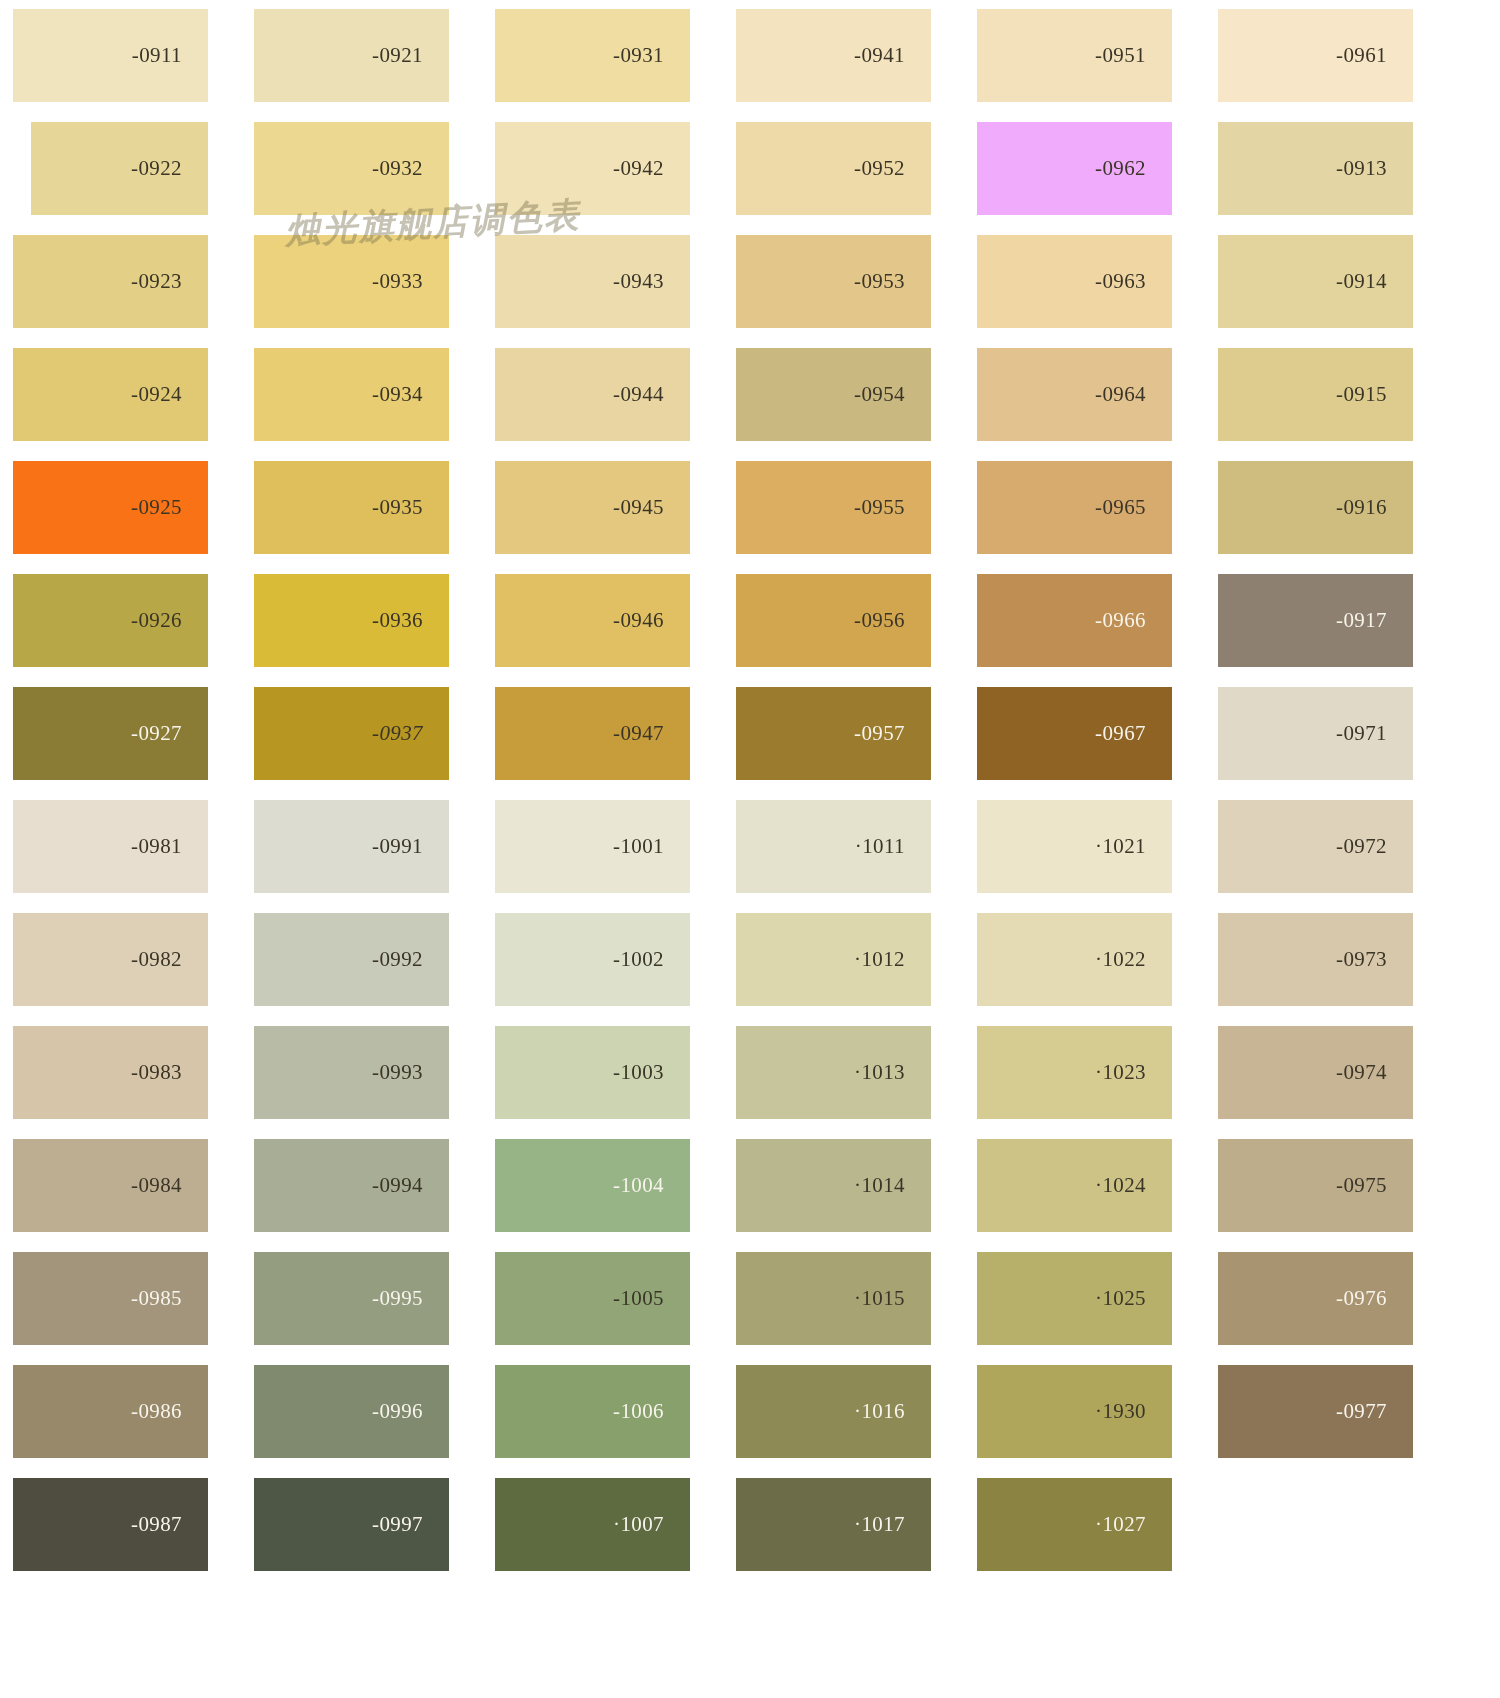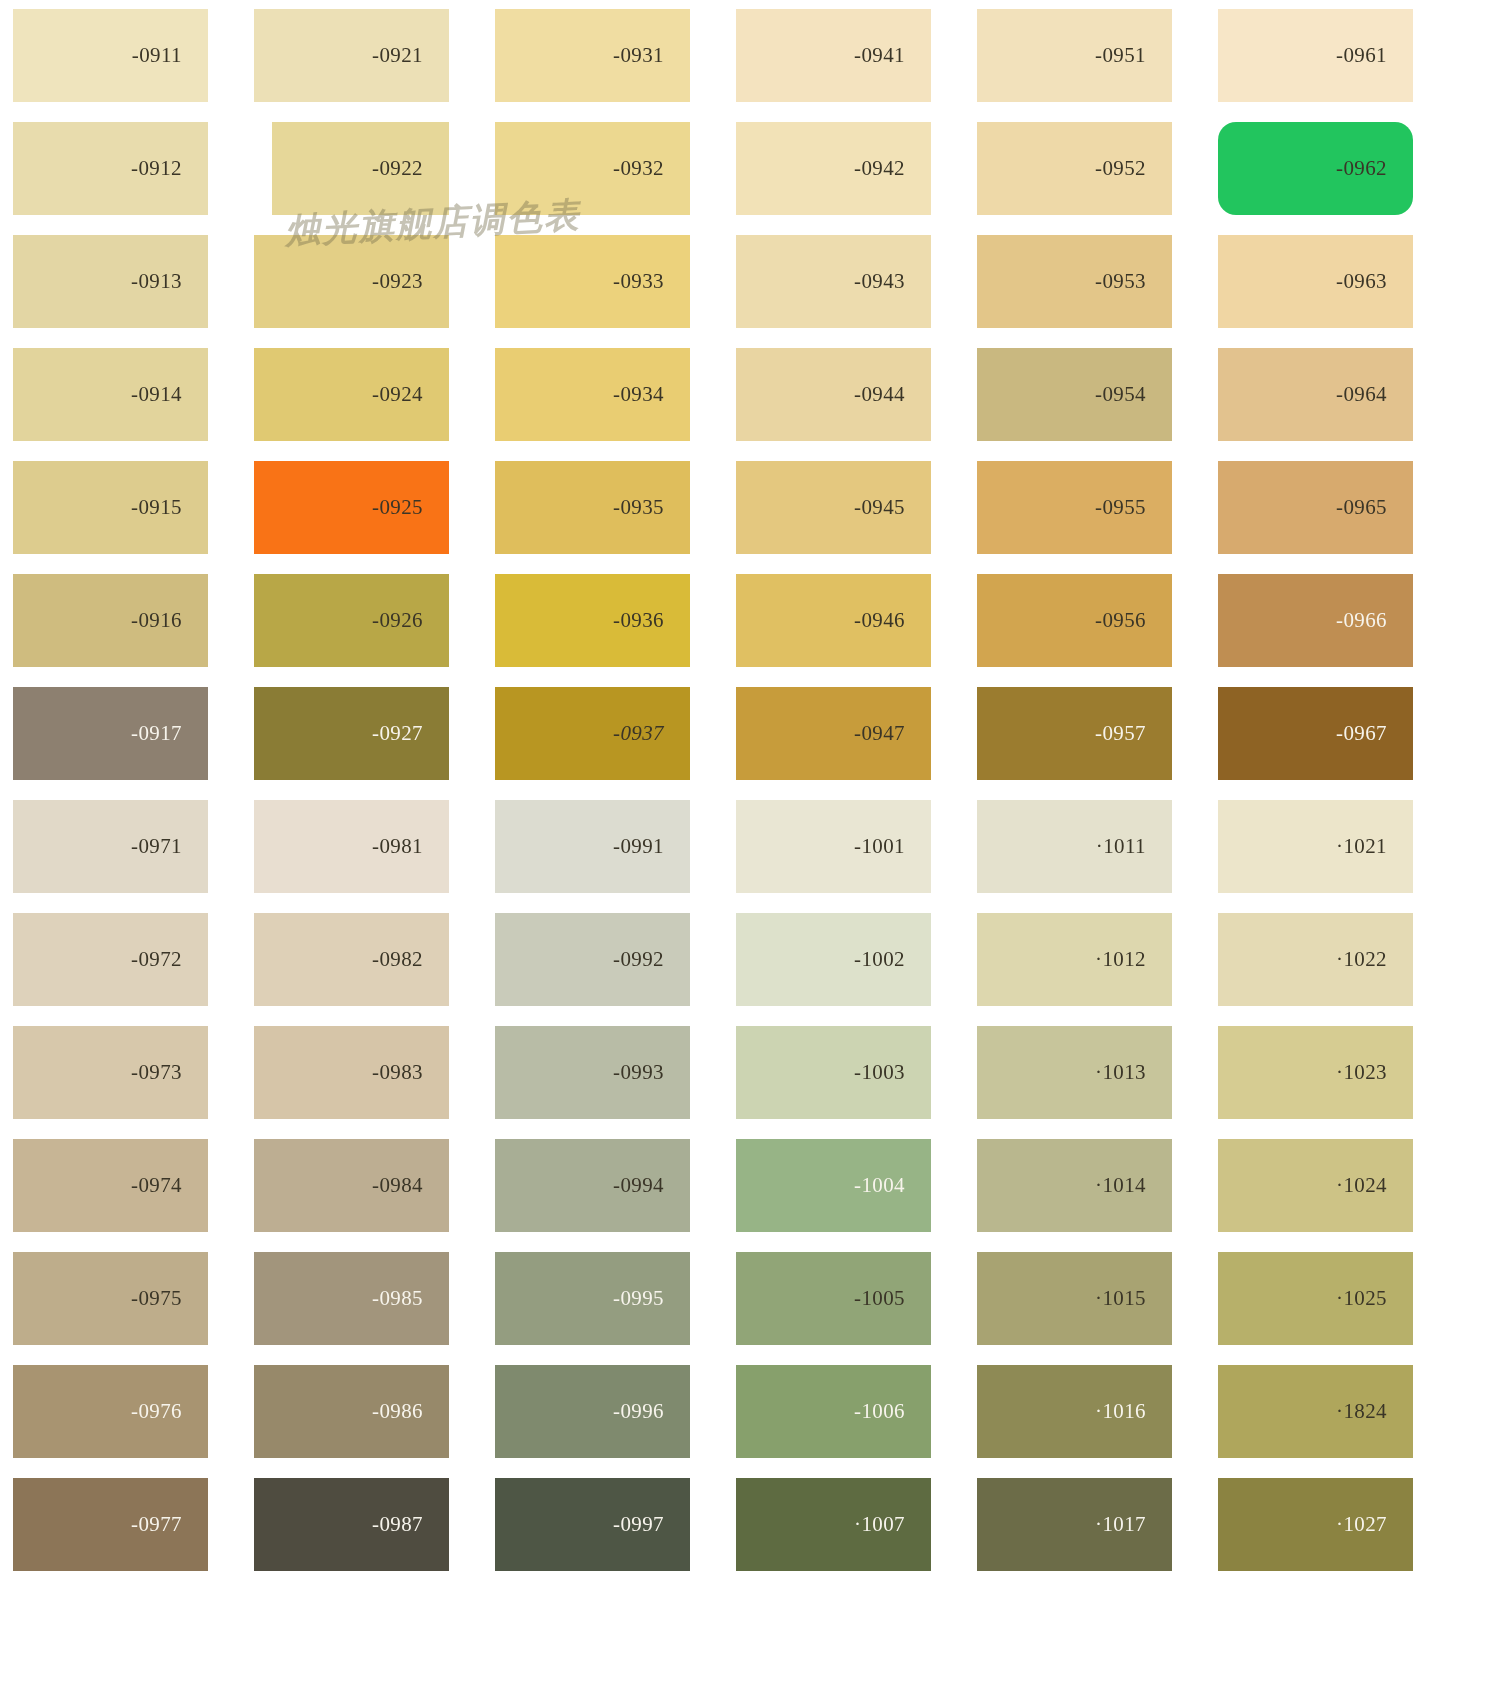--- a/index.html
+++ b/index.html
@@ -88,36 +88,33 @@
       </div>
       <div class="swatch light" style="background: rgb(244, 227, 191);">
         <span class="swatch-label">-0941</span>
       </div>
       <div class="swatch light" style="background: rgb(242, 225, 187);">
         <span class="swatch-label">-0951</span>
       </div>
       <div class="swatch light" style="background: rgb(247, 230, 199);">
         <span class="swatch-label">-0961</span>
       </div>
-      <div class="swatch light" style="background: rgb(232, 220, 173);">
-        <span class="swatch-label">-0912</span>
-      </div>
       <div class="swatch light" style="background: rgb(230, 215, 153); margin-left: 18px;">
         <span class="swatch-label">-0922</span>
       </div>
       <div class="swatch light" style="background: rgb(236, 216, 144);">
         <span class="swatch-label">-0932</span>
       </div>
       <div class="swatch light" style="background: rgb(242, 226, 183);">
         <span class="swatch-label">-0942</span>
       </div>
       <div class="swatch light" style="background: rgb(238, 217, 168);">
         <span class="swatch-label">-0952</span>
       </div>
-      <div class="swatch light" style="background: #22c55e; border-radius: 18px;">
+      <div class="swatch light" style="background: #f0abfc;">
         <span class="swatch-label">-0962</span>
       </div>
       <div class="swatch light" style="background: rgb(227, 214, 164); text-align: center;">
         <span class="swatch-label">-0913</span>
       </div>
       <div class="swatch light" style="background: rgb(227, 207, 134);">
         <span class="swatch-label">-0923</span>
       </div>
       <div class="swatch light" style="background: rgb(236, 210, 124);">
         <span class="swatch-label">-0933</span>
@@ -302,21 +299,21 @@
       <div class="swatch dark" style="background: rgb(127, 138, 110);">
         <span class="swatch-label">-0996</span>
       </div>
       <div class="swatch dark" style="background: rgb(135, 160, 108); padding-left: 28px;">
         <span class="swatch-label">-1006</span>
       </div>
       <div class="swatch dark" style="background: rgb(142, 138, 85);">
         <span class="swatch-label">·1016</span>
       </div>
       <div class="swatch light" style="background: rgb(175, 166, 92);">
-        <span class="swatch-label">·1824</span>
+        <span class="swatch-label">·1930</span>
       </div>
       <div class="swatch dark" style="background: rgb(140, 117, 87);">
         <span class="swatch-label">-0977</span>
       </div>
       <div class="swatch dark" style="background: rgb(79, 76, 64);">
         <span class="swatch-label">-0987</span>
       </div>
       <div class="swatch dark" style="background: rgb(78, 86, 69);">
         <span class="swatch-label">-0997</span>
       </div>

